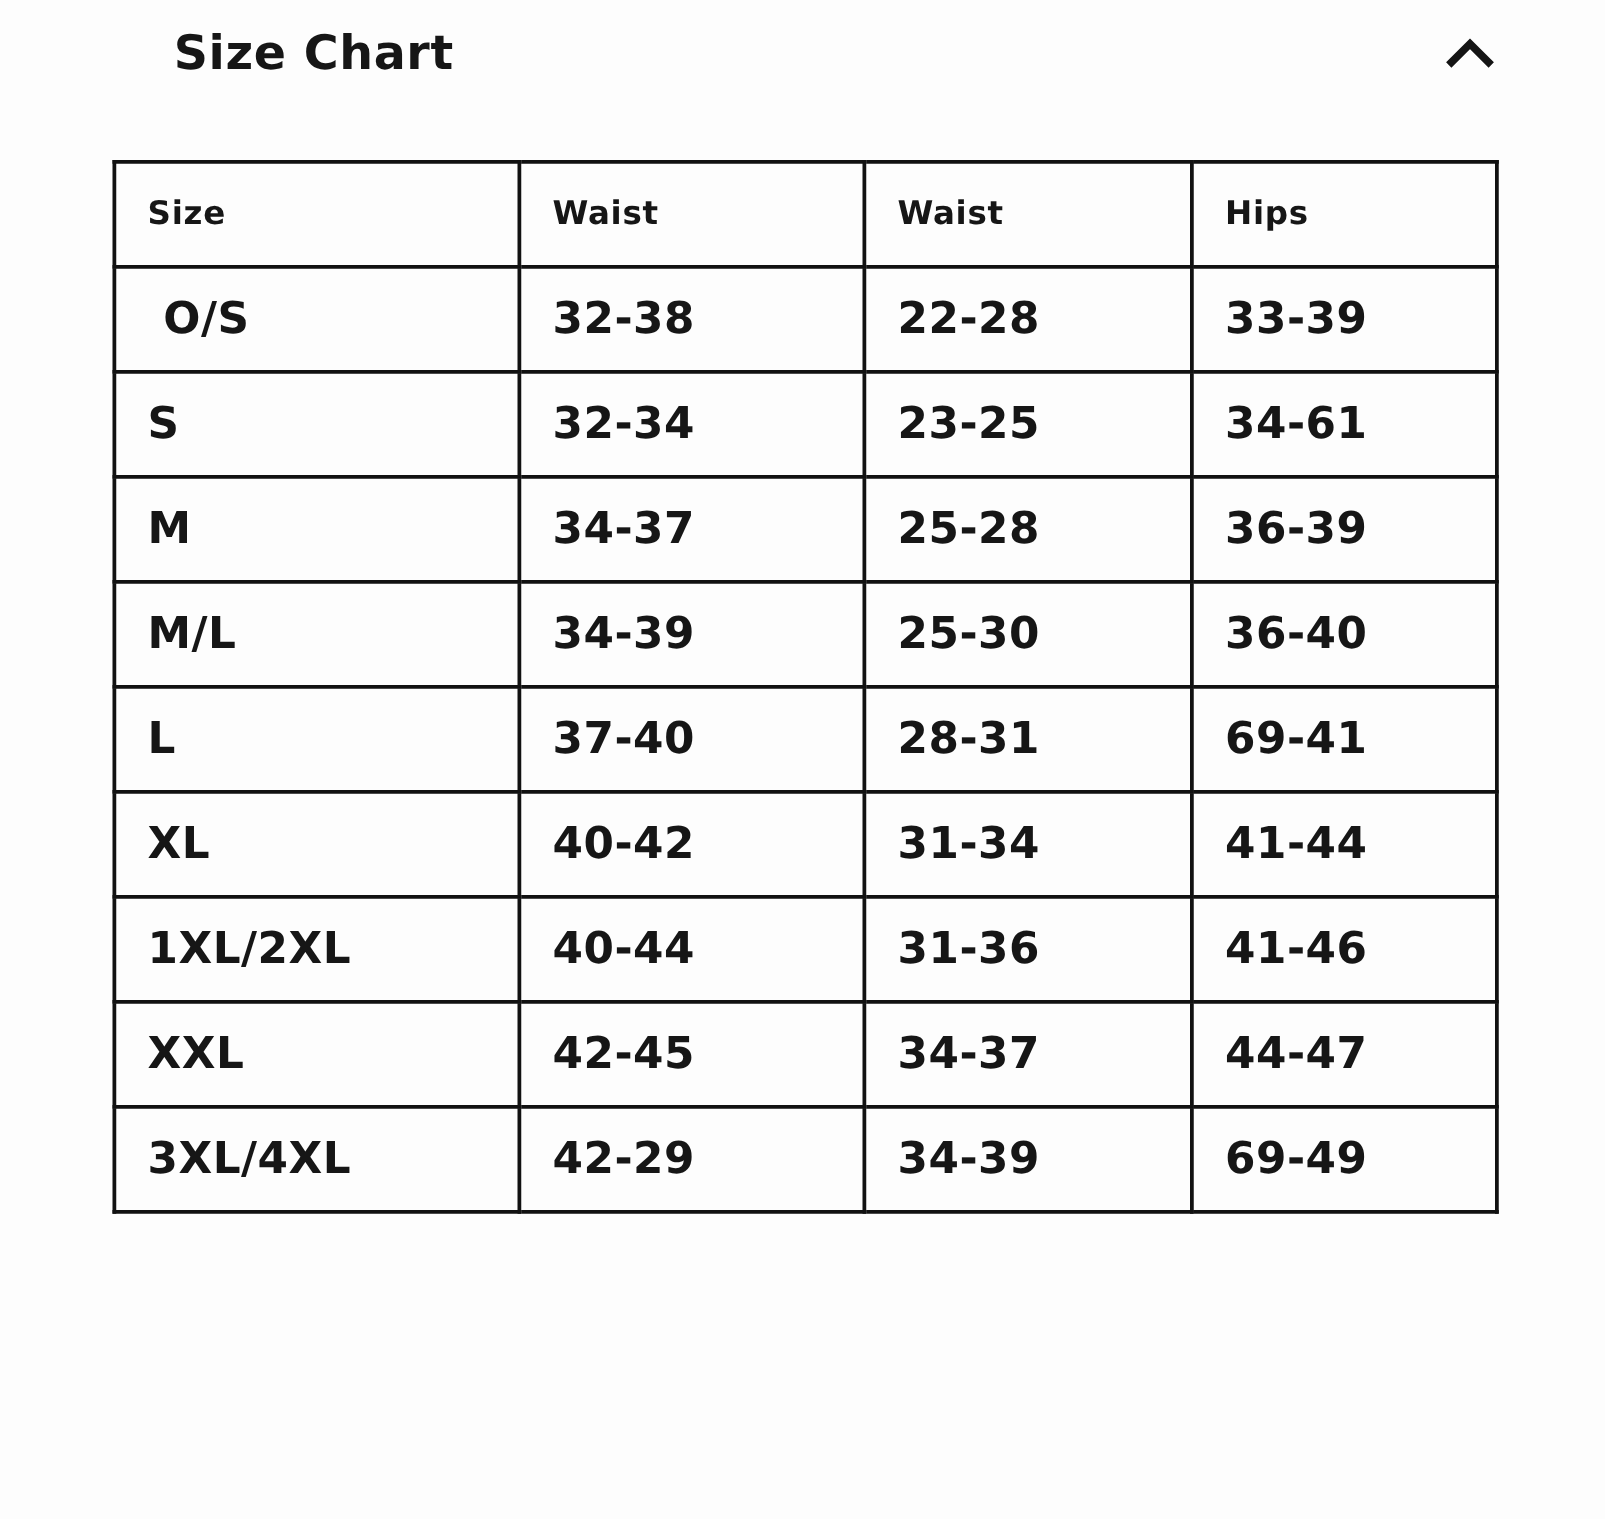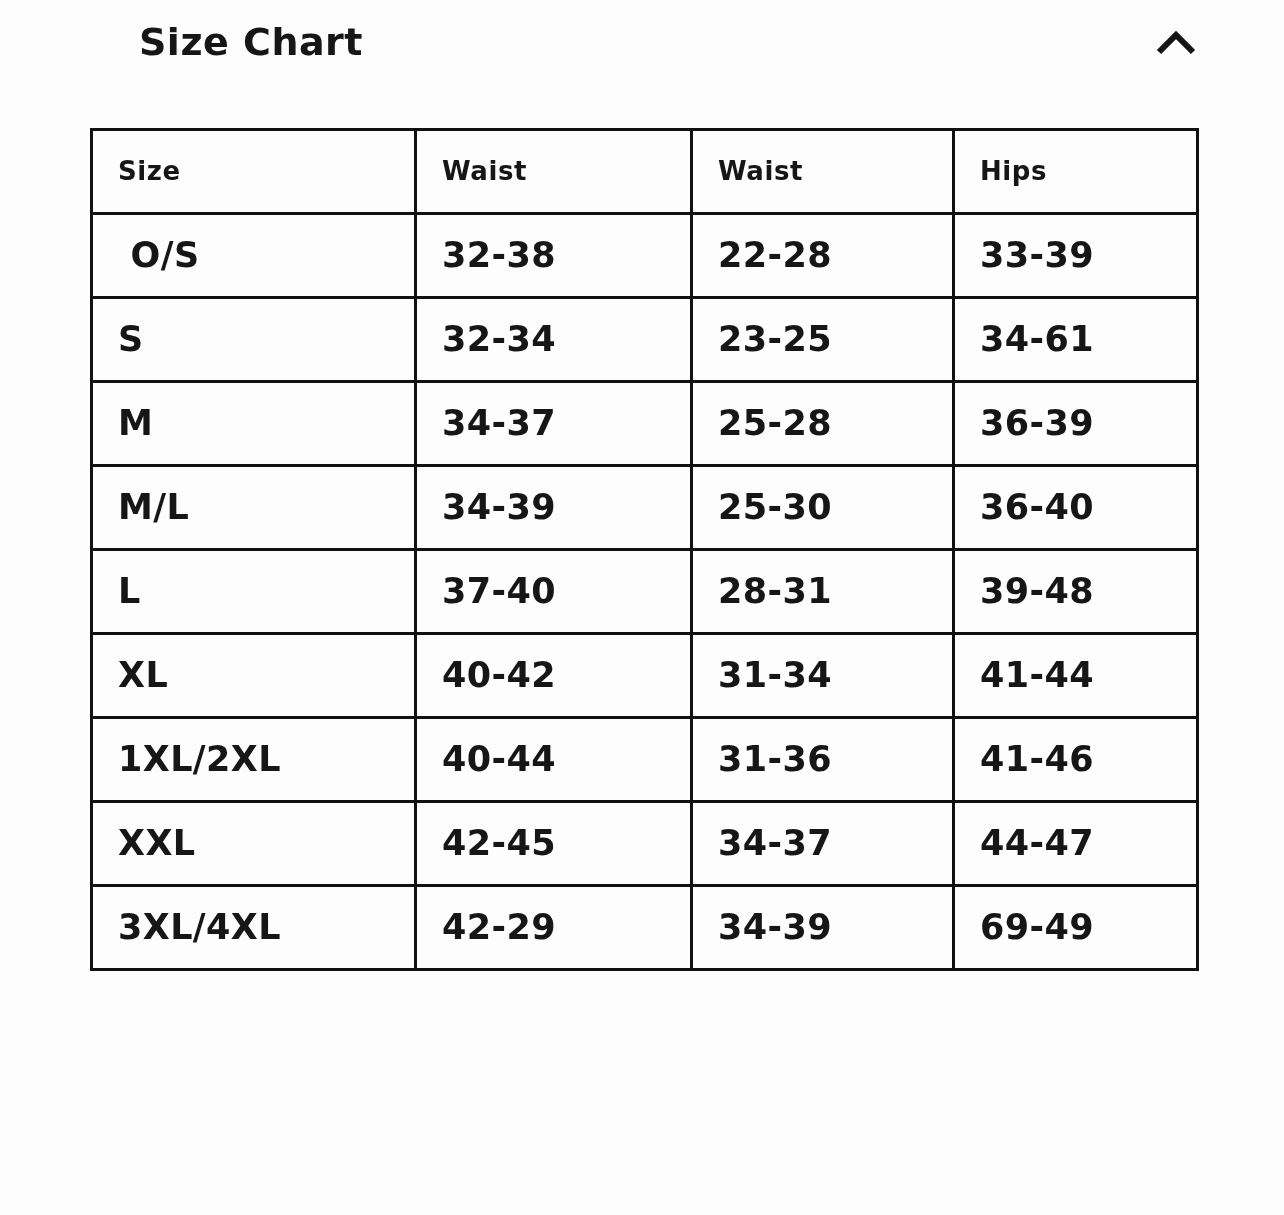--- a/index.html
+++ b/index.html
@@ -114,21 +114,21 @@
         <tr>
       <td>M/L</td>
       <td>34-39</td>
       <td>25-30</td>
       <td>36-40</td>
     </tr>
         <tr>
       <td>L</td>
       <td>37-40</td>
       <td>28-31</td>
-      <td>39-48</td>
+      <td>69-41</td>
     </tr>
         <tr>
       <td>XL</td>
       <td>40-42</td>
       <td>31-34</td>
       <td>41-44</td>
     </tr>
         <tr>
       <td>1XL/2XL</td>
       <td>40-44</td>

